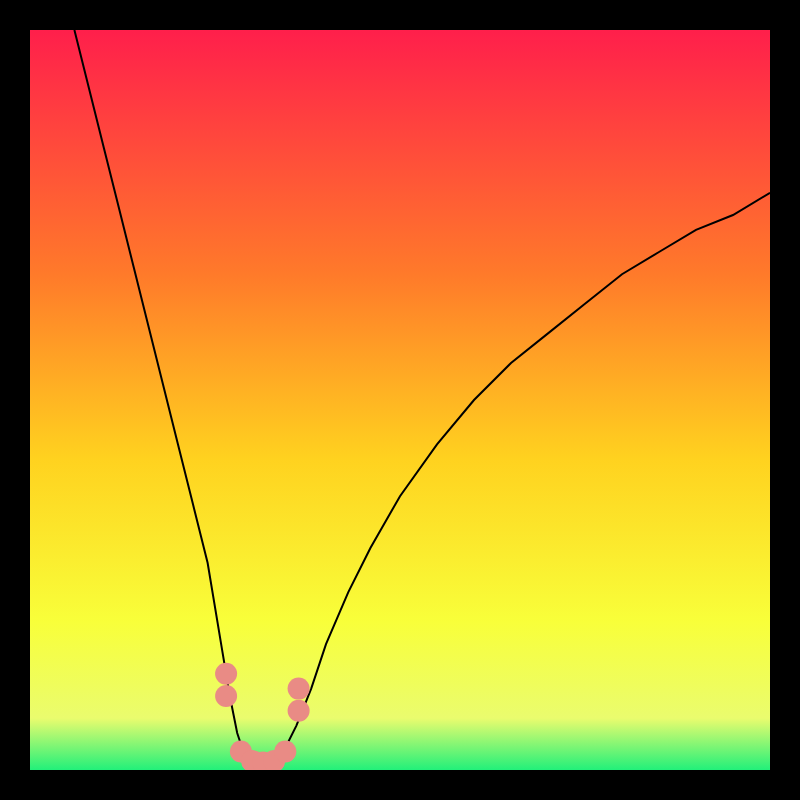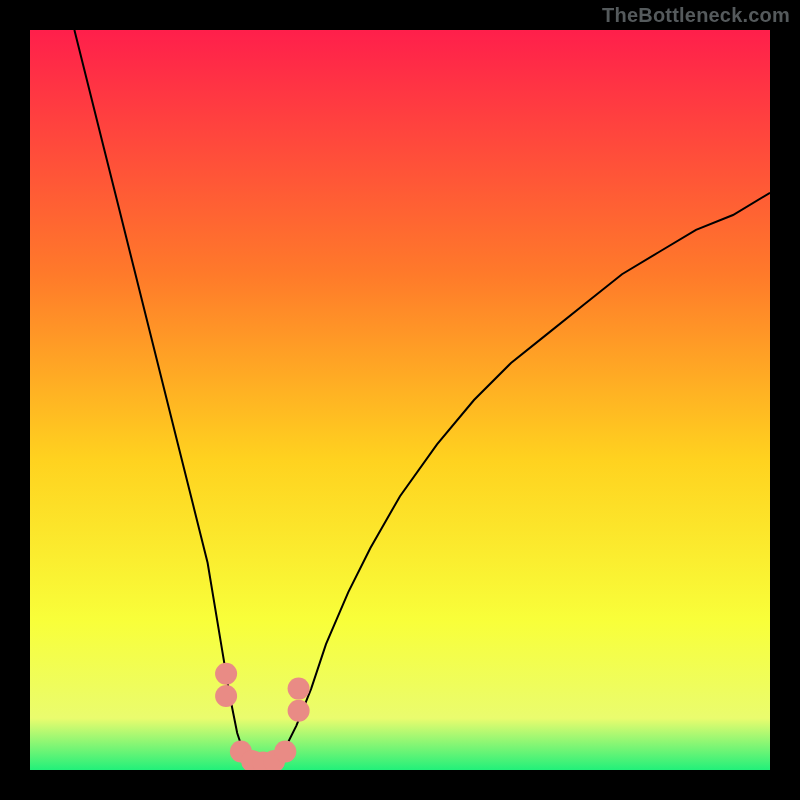--- a/index.html
+++ b/index.html
@@ -36,21 +36,20 @@
     width: 740px;
     height: 740px;
     overflow: hidden;
   }
   svg { display: block; }
 </style>
 </head>
 <body>
 
 <div class="frame">
-  <div class="watermark">TheBottleneck.com</div>
 
   <div class="plot-wrap">
     <svg id="plot-svg" width="740" height="740" viewBox="0 0 740 740">
       <defs>
         <linearGradient id="bg-grad" x1="0" y1="0" x2="0" y2="1">
           <stop id="g0" offset="0%" stop-color="#ff1f4b"></stop>
           <stop id="g1" offset="33%" stop-color="#ff7a2a"></stop>
           <stop id="g2" offset="58%" stop-color="#ffd21f"></stop>
           <stop id="g3" offset="80%" stop-color="#f8ff3a"></stop>
           <stop id="g4" offset="93%" stop-color="#eafc6e"></stop>

